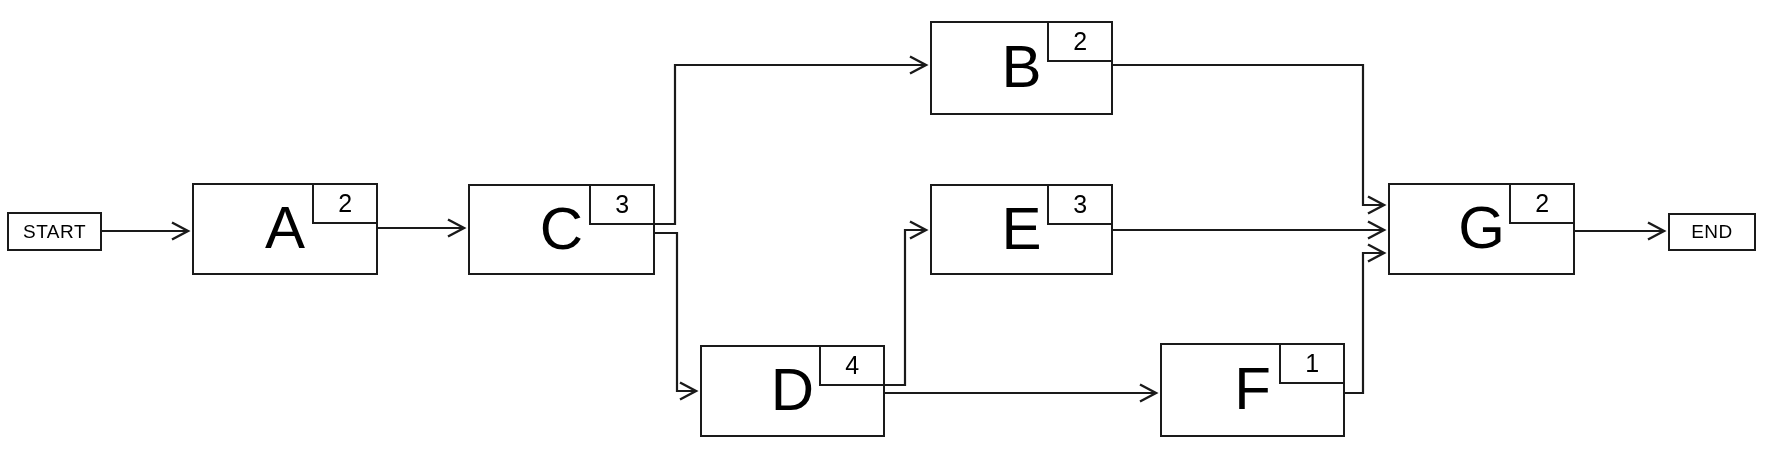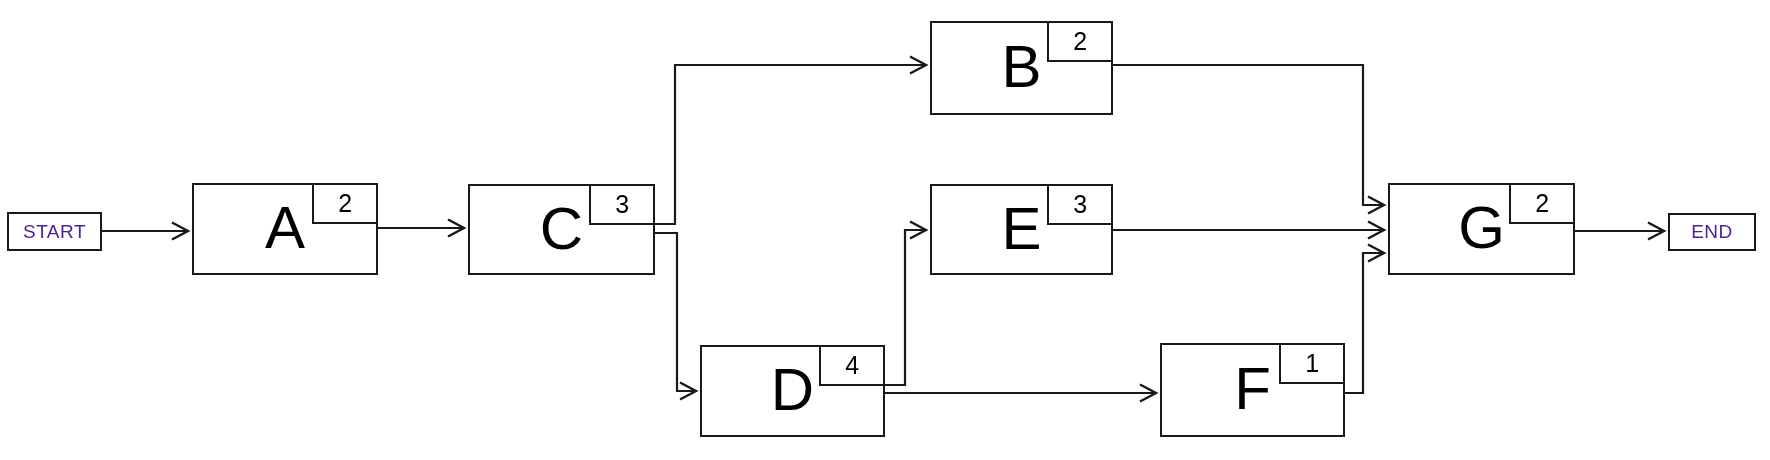--- a/index.html
+++ b/index.html
@@ -81,21 +81,21 @@
   .terminal-box {
     position: absolute;
     box-sizing: border-box;
     border: 2.2px solid #1a1a1a;
     background: #ffffff;
     display: flex;
     align-items: center;
     justify-content: center;
     font-size: 19px;
     letter-spacing: 0.5px;
-    color: #4c1d95;
+    color: #000000;
     z-index: 3;
   }
 </style>
 </head>
 <body>
 
 <div id="canvas">
 
   <svg id="diagram-svg" viewBox="0 0 1770 460" xmlns="http://www.w3.org/2000/svg">
     <g id="edges-group">

